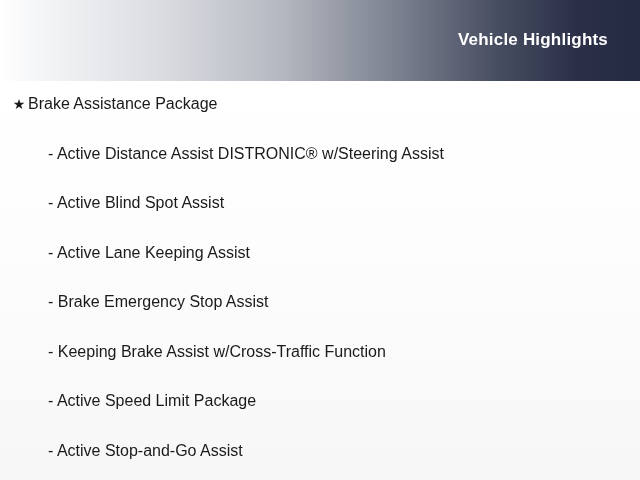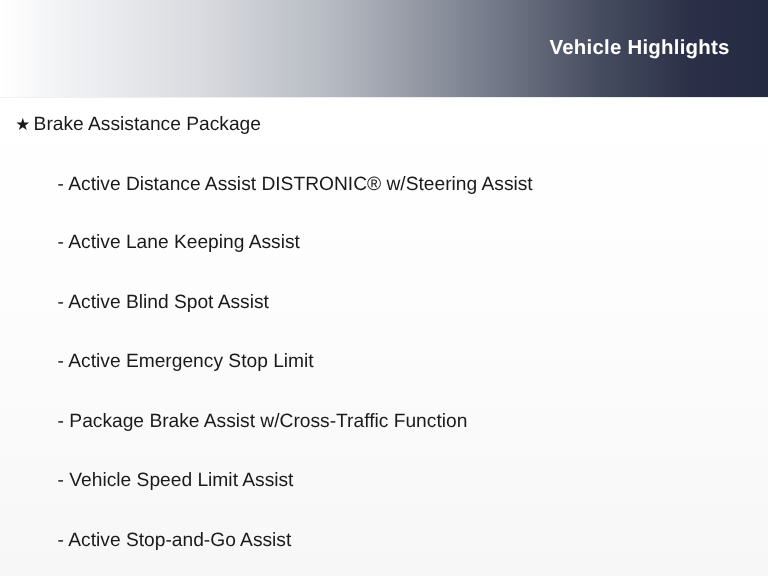--- a/index.html
+++ b/index.html
@@ -96,32 +96,32 @@
 
     <div class="bullet-row">
       <span class="bullet-star">★</span>
       <span class="bullet-label">Brake Assistance Package</span>
     </div>
 
     <div class="sub-row">
       <span class="sub-label">- Active Distance Assist  DISTRONIC®  w/Steering Assist</span>
     </div>
     <div class="sub-row">
+      <span class="sub-label">- Active Blind Spot Assist</span>
+    </div>
+    <div class="sub-row">
       <span class="sub-label">- Active Lane Keeping Assist</span>
     </div>
     <div class="sub-row">
-      <span class="sub-label">- Active Blind Spot Assist</span>
+      <span class="sub-label">- Brake Emergency Stop Assist</span>
     </div>
     <div class="sub-row">
-      <span class="sub-label">- Active Emergency Stop Limit</span>
+      <span class="sub-label">- Keeping Brake Assist w/Cross-Traffic Function</span>
     </div>
     <div class="sub-row">
-      <span class="sub-label">- Package Brake Assist w/Cross-Traffic Function</span>
-    </div>
-    <div class="sub-row">
-      <span class="sub-label">- Vehicle Speed Limit Assist</span>
+      <span class="sub-label">- Active Speed Limit Package</span>
     </div>
     <div class="sub-row">
       <span class="sub-label">- Active Stop-and-Go Assist</span>
     </div>
 
   </div>
 </div>
 
 </body></html>

